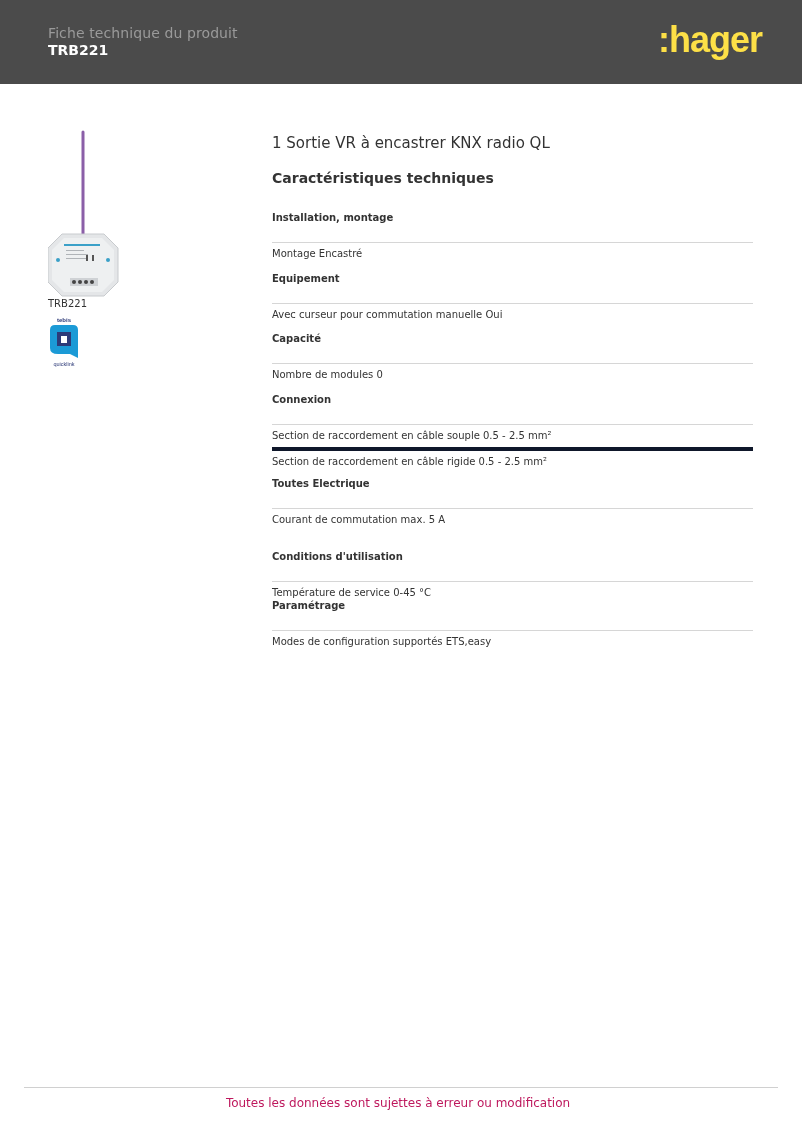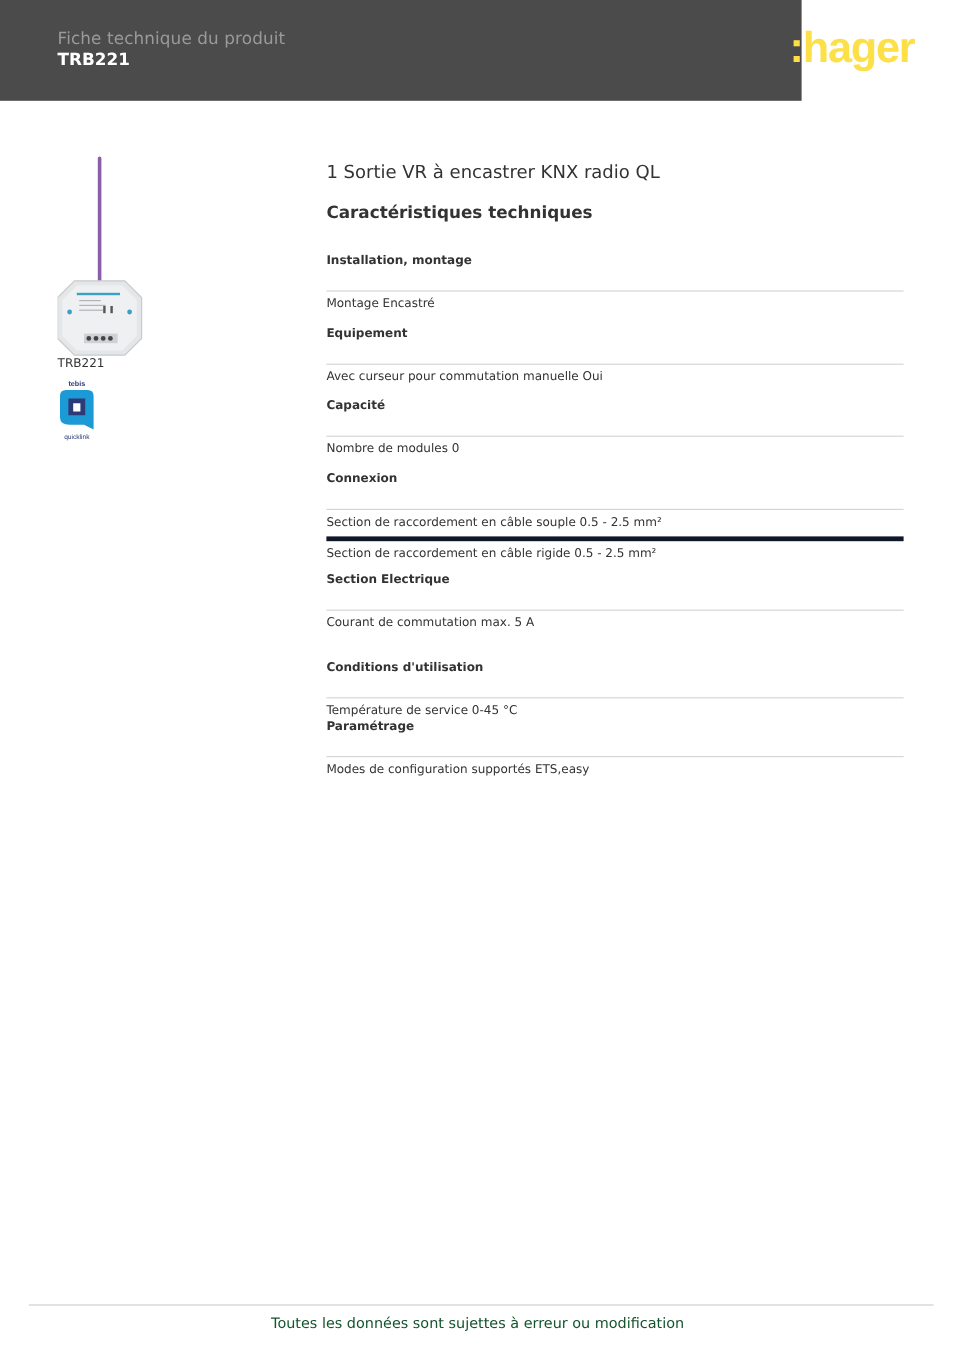--- a/index.html
+++ b/index.html
@@ -3,21 +3,21 @@
   <meta charset="utf-8">
   <style>
     html, body { margin: 0; padding: 0; }
     body {
       width: 802px; height: 1134px; position: relative; overflow: hidden;
       background: #ffffff;
       font-family: "DejaVu Sans", sans-serif;
       color: #333333;
     }
     .header {
-      position: absolute; left: 0; top: 0; width: 668px; height: 84px;
+      position: absolute; left: 0; top: 0; width: 802px; height: 84px;
       background: #4b4b4b;
     }
     .header-subtitle {
       position: absolute; left: 48px; top: 25px;
       font-size: 14px; color: #9a9a9a; letter-spacing: 0.1px;
     }
     .header-title {
       position: absolute; left: 48px; top: 42px;
       font-size: 14px; font-weight: bold; color: #ffffff;
     }
@@ -62,21 +62,21 @@
       font-size: 10px; color: #333;
       height: 22px; line-height: 22px;
     }
     .row + .row { border-top: 4px solid #0f172a; }
     .footer-line {
       position: absolute; left: 24px; top: 1087px; width: 754px; height: 1px;
       background: #d0d0d0;
     }
     .footer-text {
       position: absolute; left: 0; top: 1096px; width: 796px; text-align: center;
-      font-size: 12px; color: #14532d;
+      font-size: 12px; color: #be185d;
     }
   </style>
 </head>
 <body>
 
 <div class="header">
   <div class="header-subtitle">Fiche technique du produit</div>
   <div class="header-title">TRB221</div>
   <div class="logo">:hager</div>
 </div>
@@ -133,21 +133,21 @@
     <div class="row">Nombre de modules 0</div>
   </div>
 
   <div class="section" style="top:262px;">
     <div class="section-title">Connexion</div>
     <div class="row">Section de raccordement en câble souple 0.5 - 2.5 mm²</div>
     <div class="row">Section de raccordement en câble rigide 0.5 - 2.5 mm²</div>
   </div>
 
   <div class="section" style="top:346px;">
-    <div class="section-title">Section Electrique</div>
+    <div class="section-title">Toutes Electrique</div>
     <div class="row">Courant de commutation max. 5 A</div>
   </div>
 
   <div class="section" style="top:407px;margin-top:12px;">
     <div class="section-title">Conditions d'utilisation</div>
     <div class="row">Température de service 0-45 °C</div>
   </div>
 
   <div class="section" style="top:468px;">
     <div class="section-title">Paramétrage</div>

